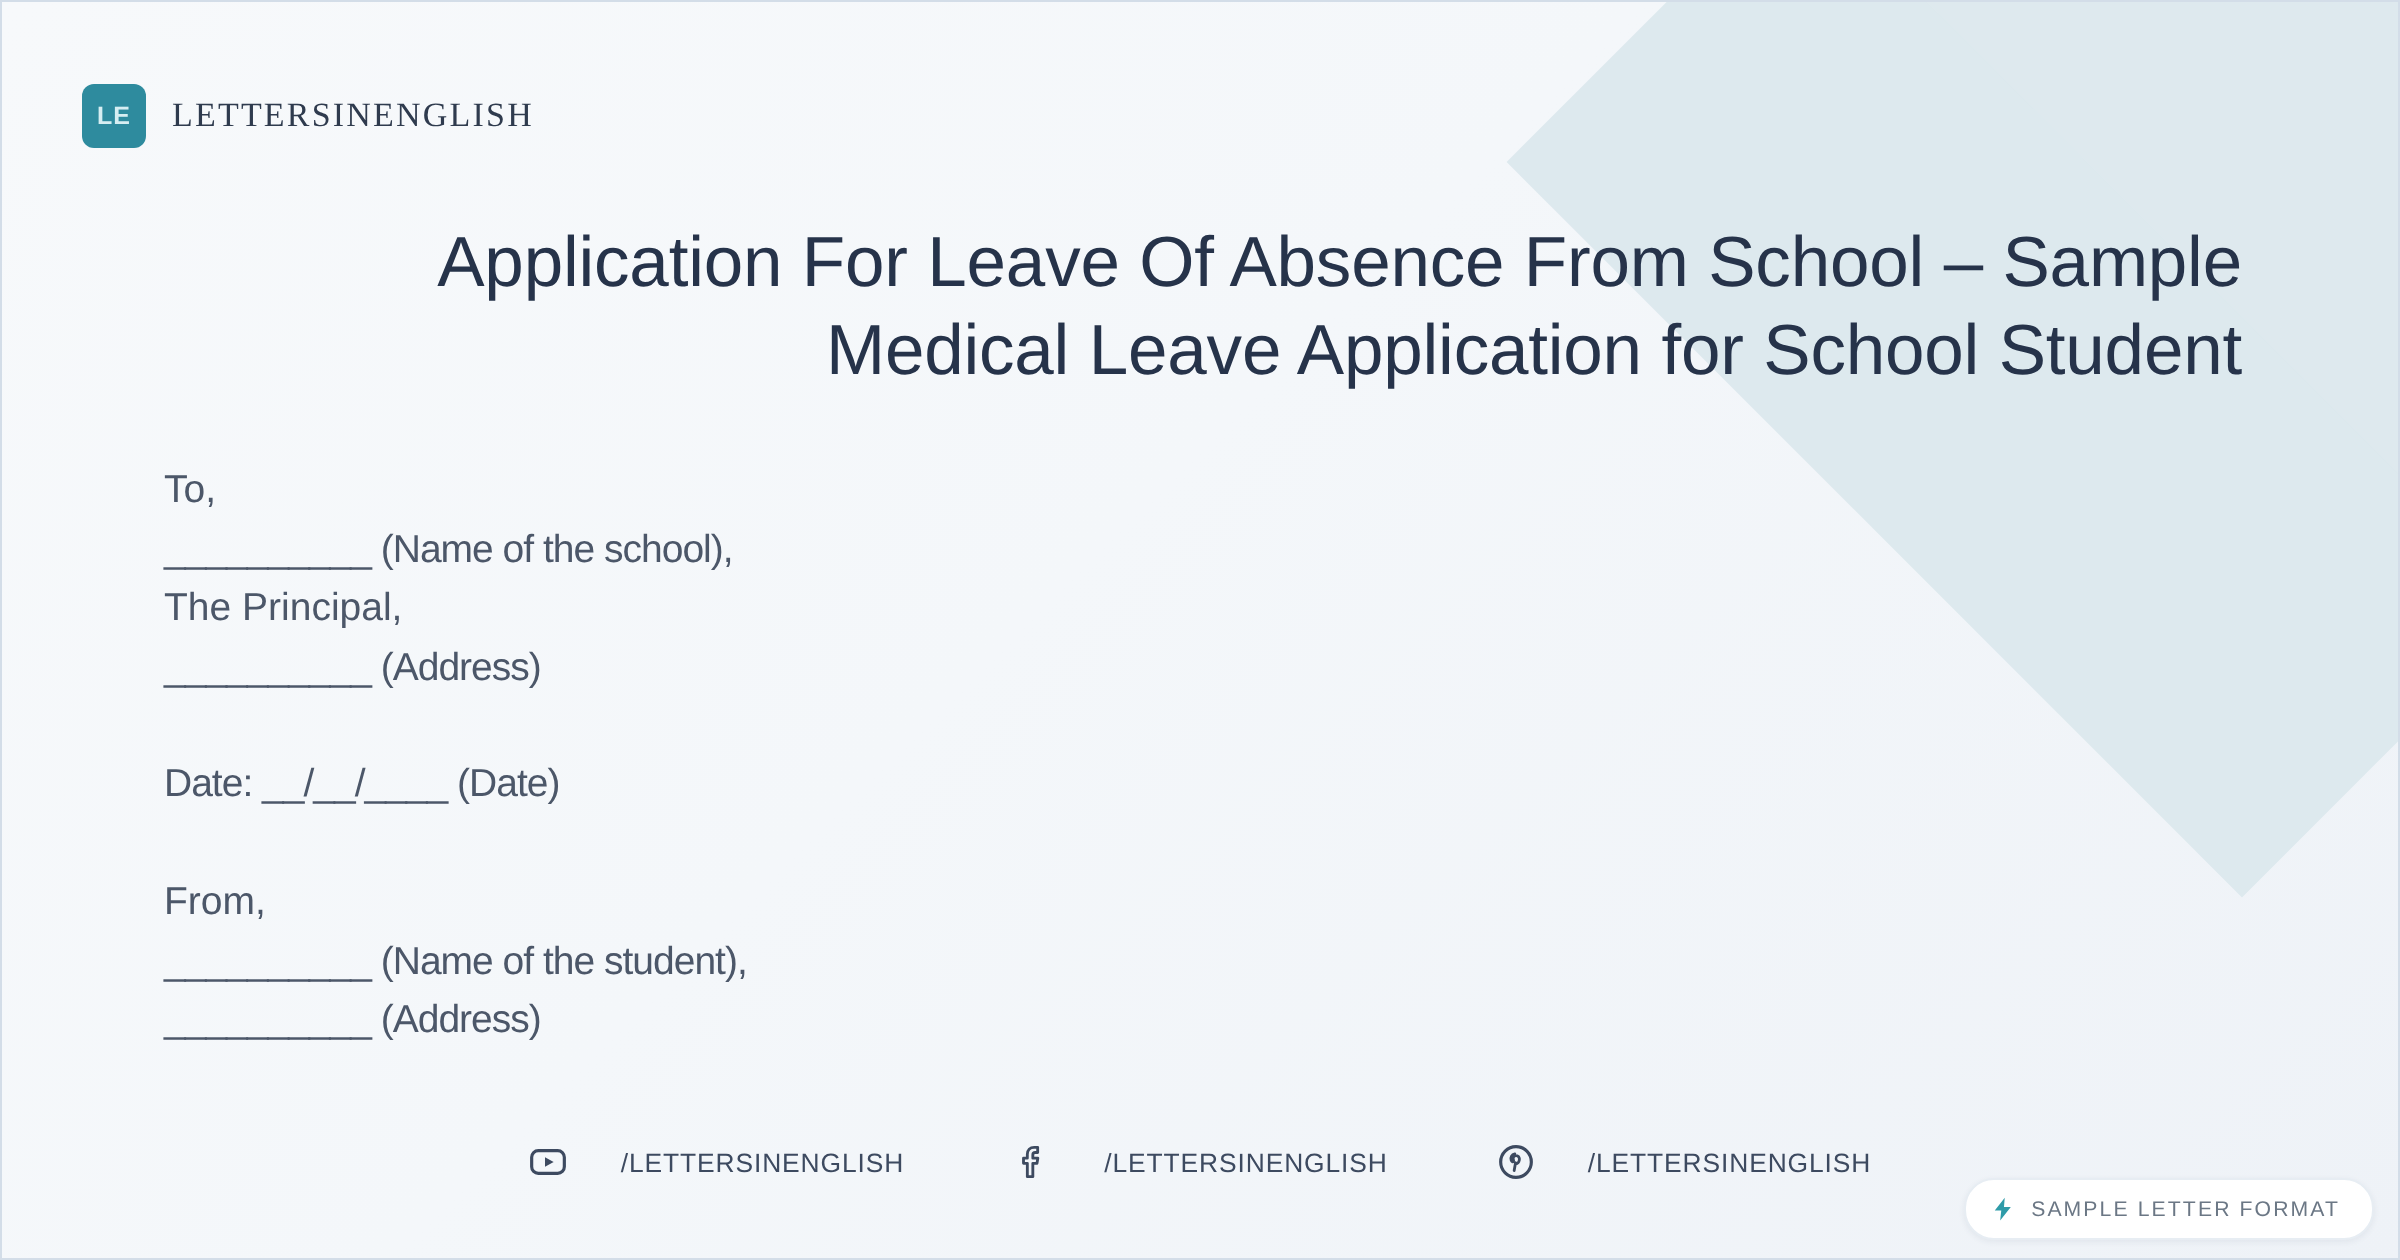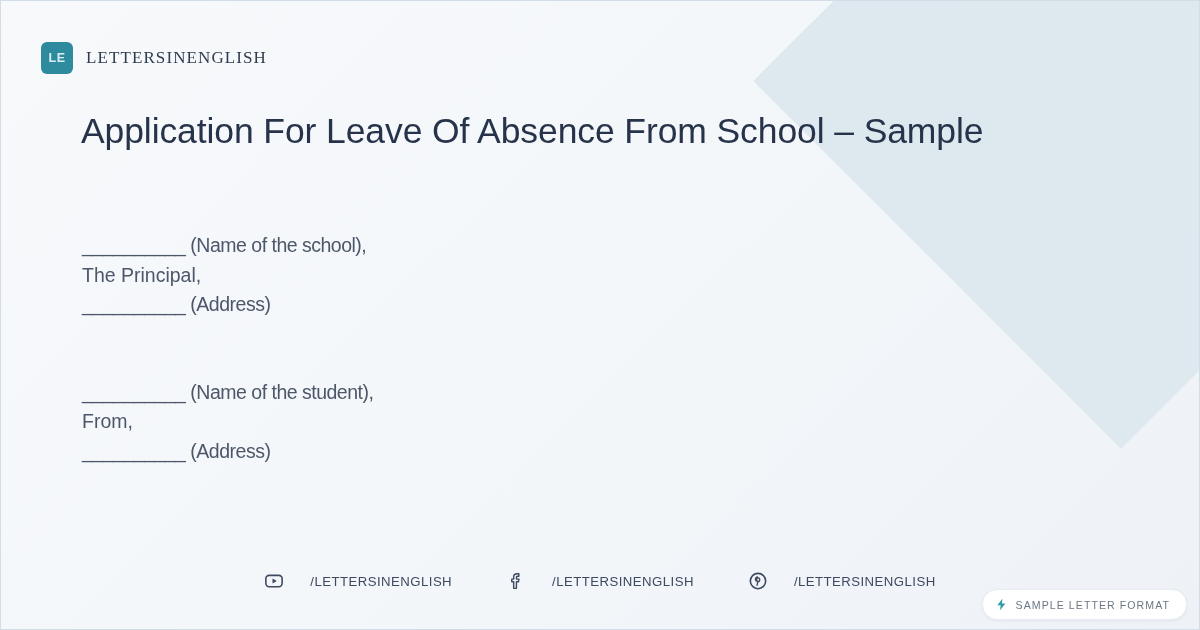--- a/index.html
+++ b/index.html
@@ -82,21 +82,21 @@
     font-weight: 400;
     font-family: Liberation Serif, serif;
   }
 
   
   .title {
     position: absolute;
     top: 108px;
     left: 80px;
     width: 1040px;
-    text-align: left;
+    text-align: right;
     font-size: 35.5px;
     line-height: 1.24;
     font-weight: 400;
     color: #26334a;
     letter-spacing: -0.1px;
   }
 
   
   .letter {
     position: absolute;
@@ -175,30 +175,33 @@
   <div class="content">
 
     <div class="brand">
       <div class="brand-badge">LE</div>
       <div class="brand-name">LETTERSINENGLISH</div>
     </div>
 
     <div class="title">
       <span>Application For Leave Of Absence From School – Sample</span>
       <br>
+      <span>Medical Leave Application for School Student</span>
     </div>
 
     <div class="letter">
+      <div class="line">To,</div>
       <div class="line blank">__________ (Name of the school),</div>
       <div class="line">The Principal,</div>
       <div class="line blank">__________ (Address)</div>
       <div class="spacer"></div>
+      <div class="line blank">Date: __/__/____ (Date)</div>
       <div class="spacer"></div>
+      <div class="line">From,</div>
       <div class="line blank">__________ (Name of the student),</div>
-      <div class="line">From,</div>
       <div class="line blank">__________ (Address)</div>
     </div>
 
     <div class="footer">
 
       <div class="social">
         <svg class="ic" viewBox="0 0 24 24" fill="none">
           <rect x="2.2" y="5.2" width="19.6" height="13.6" rx="4" stroke="currentColor" stroke-width="1.9"></rect>
           <path d="M10.2 9.1 L15.4 12 L10.2 14.9 Z" fill="currentColor"></path>
         </svg>

